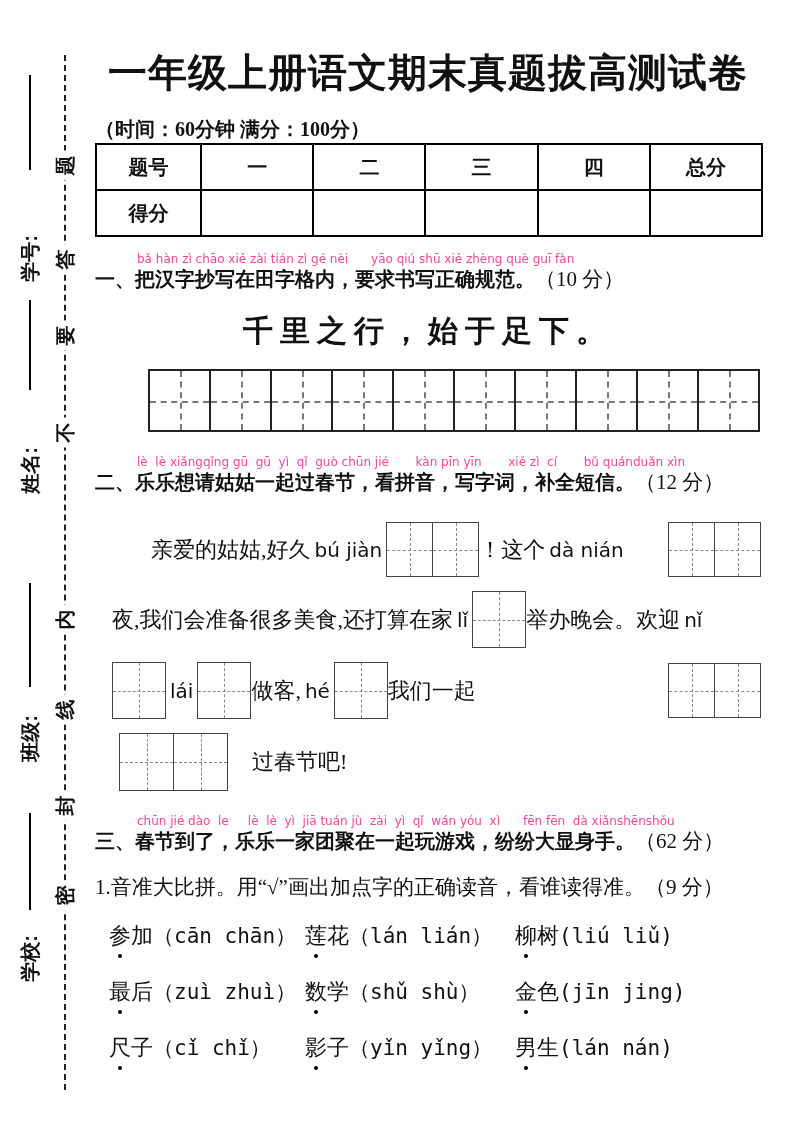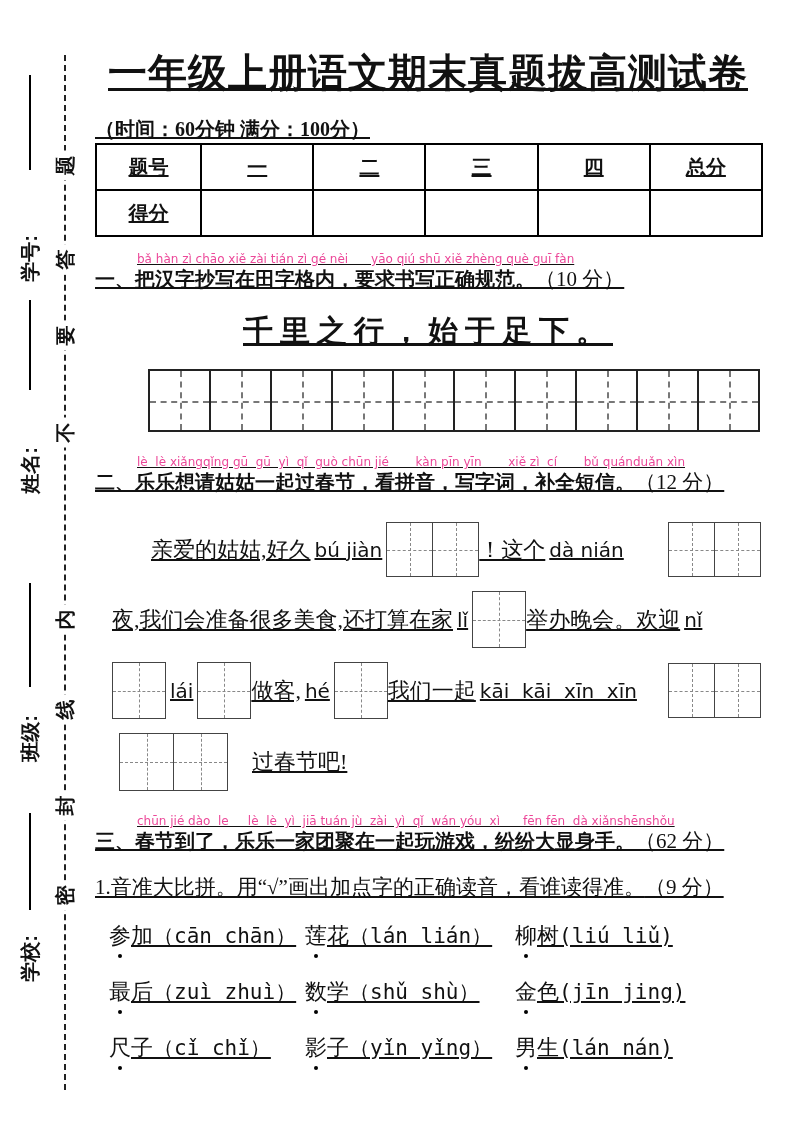--- a/index.html
+++ b/index.html
@@ -11,21 +11,21 @@
              border-left:2px dashed #222;}
   .seal-char{position:absolute;left:50px;width:30px;text-align:center;
              transform:rotate(-90deg);font-size:20px;font-weight:bold;
              background:#fff;padding:3px 0;font-family:"Liberation Sans",sans-serif;}
   .seal-label{position:absolute;left:-6px;width:72px;text-align:center;
               transform:rotate(-90deg);font-size:20px;font-weight:bold;
               white-space:nowrap;font-family:"Liberation Sans",sans-serif;}
   .fill-line{position:absolute;left:29px;width:2px;background:#000;}
 
   
-  .main{position:absolute;left:95px;top:0;width:666px;text-decoration:underline;}
+  .main{position:absolute;left:95px;top:0;width:666px;}
   .title{margin:46px 0 0 0;text-align:center;font-size:39px;font-weight:bold;
          letter-spacing:1px;font-family:"Liberation Serif",serif;}
   .subtitle{margin-top:16px;text-align:left;font-size:20px;font-weight:bold;}
 
   
   table.score{border-collapse:collapse;width:668px;}
   table.score td{border:2px solid #000;height:42px;text-align:center;
                  font-size:20px;font-weight:bold;font-family:"Liberation Sans",sans-serif;}
   table.score td.c0{width:101px;} table.score td.cn{width:108px;}
 
@@ -175,21 +175,20 @@
     <span class="py">lái</span>
     <span class="wbox">
         <span class="wb single"></span>
       </span>
     <span>做客,</span>
       <span class="py">hé</span>
     <span class="wbox">
         <span class="wb single"></span>
       </span>
     <span>我们一起</span>
-      <span class="py">kāi  kāi  xīn  xīn</span>
     <span class="wbox push-right">
         <span class="wb"></span>
         <span class="wb"></span>
       </span>
   </div>
 
   <div class="lline" style="padding-left:24px">
     <span class="wbox">
         <span class="wb" style="width:53px;height:56px"></span>
         <span class="wb" style="width:53px;height:56px"></span>

